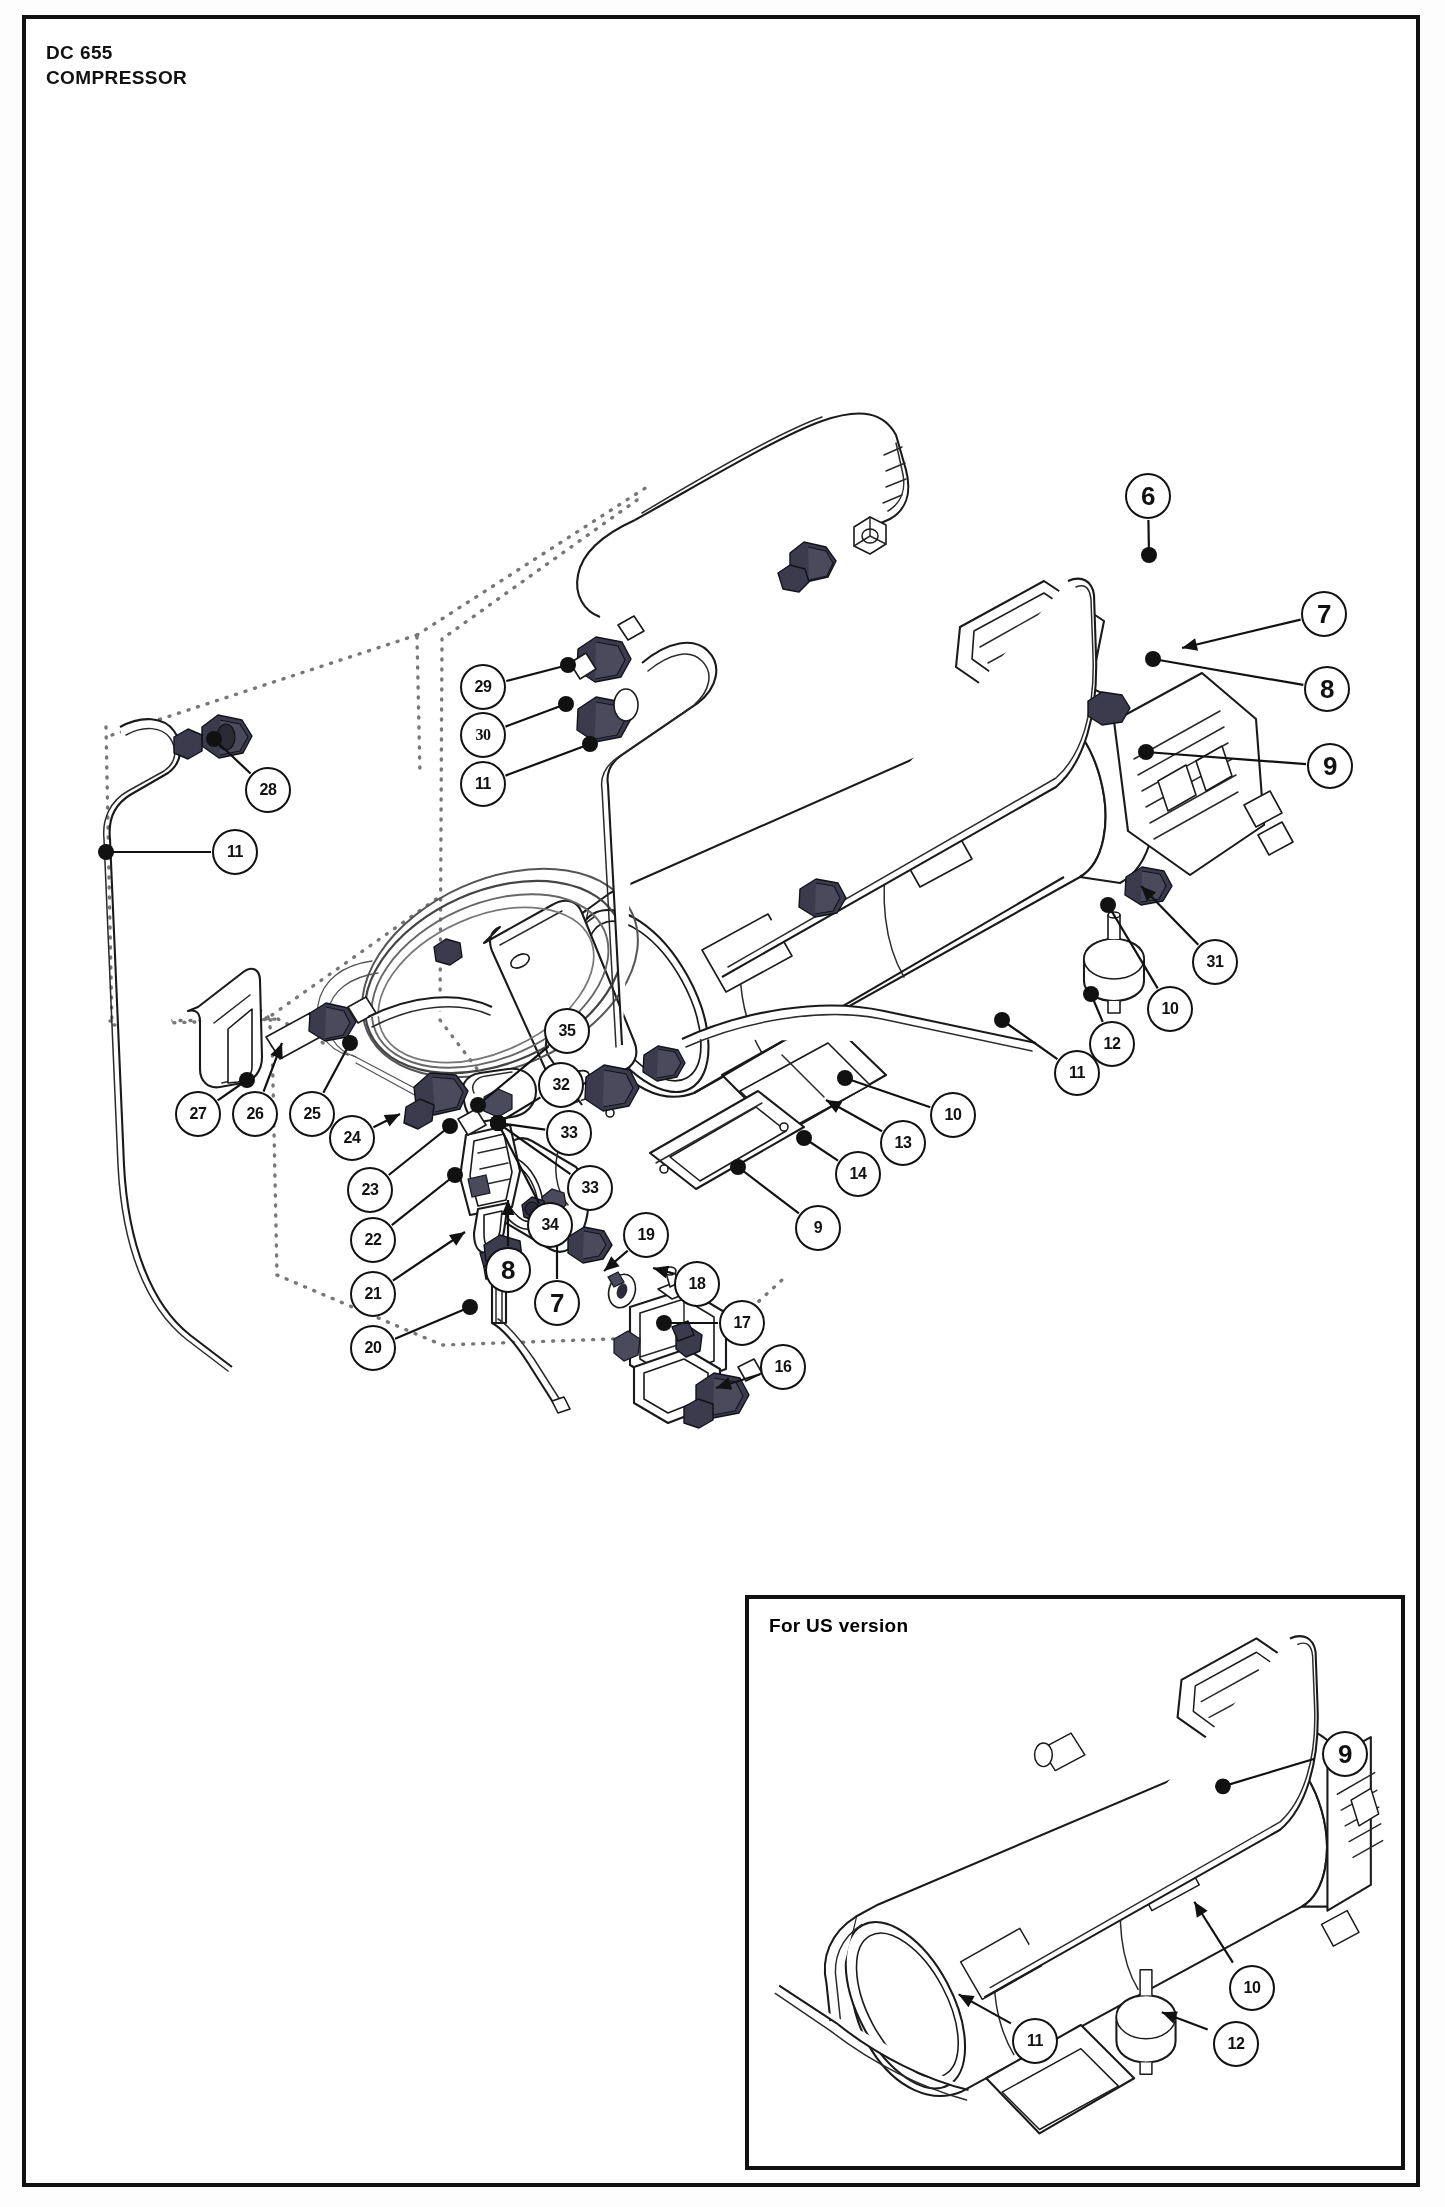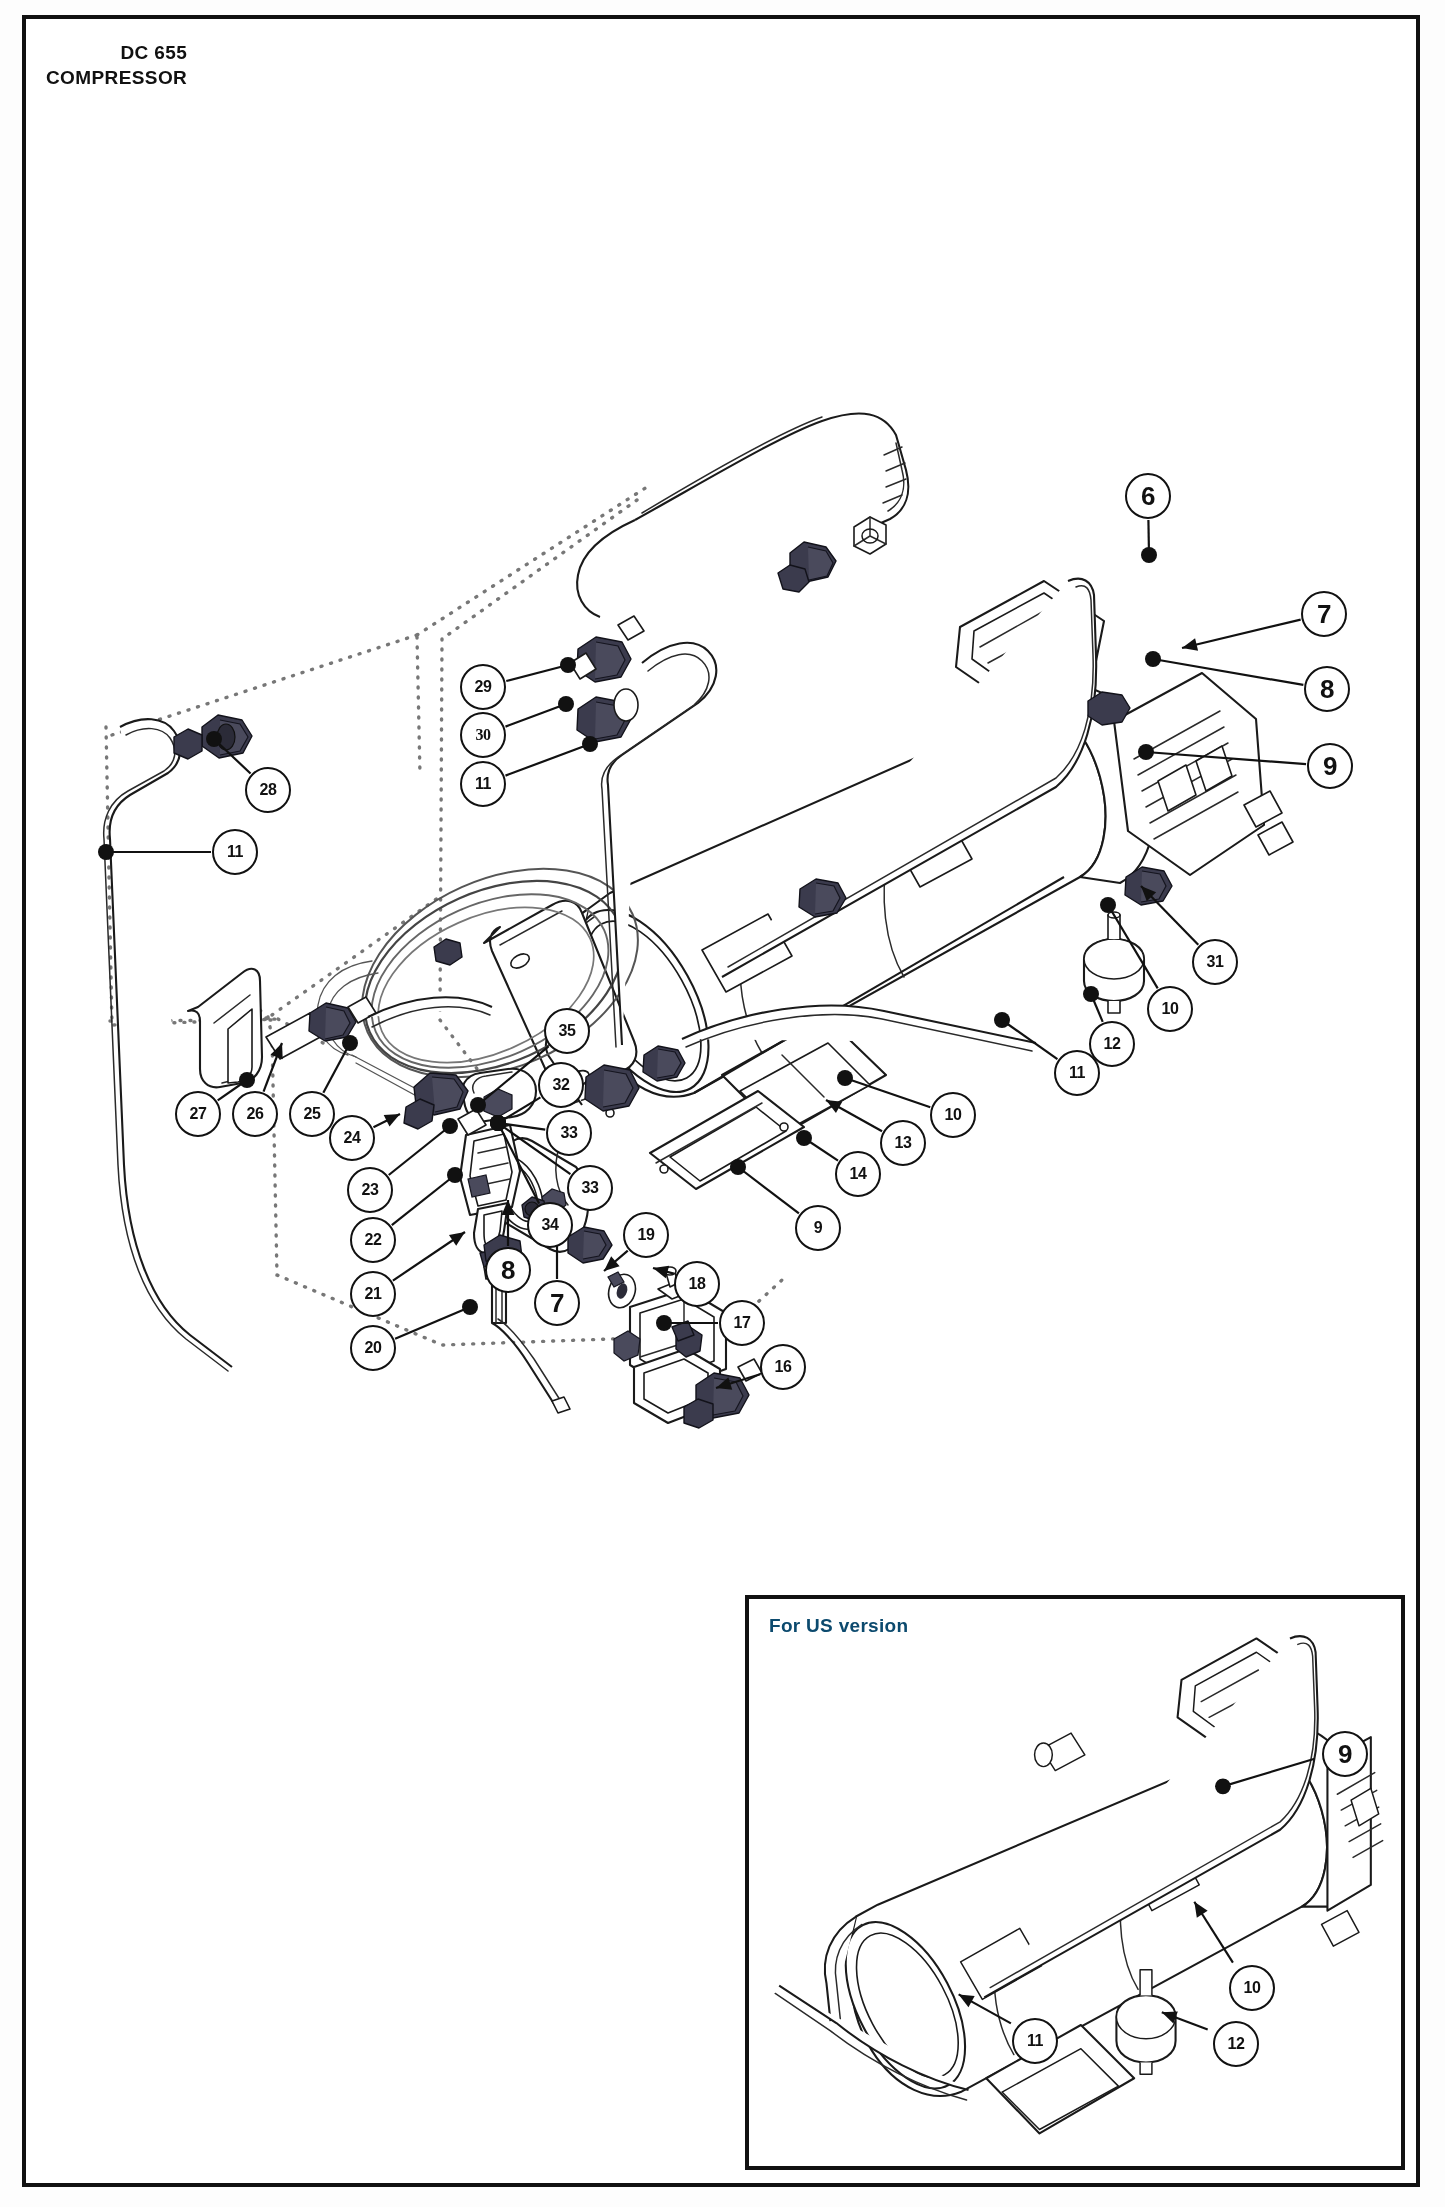--- a/index.html
+++ b/index.html
@@ -3,21 +3,20 @@
 <meta charset="utf-8">
 <title>DC 655 COMPRESSOR</title>
 <style>
   html,body{margin:0;padding:0;background:#ffffff;}
   body{font-family:"Liberation Sans",sans-serif;}
   #page{
     position:relative;
     width:1445px;height:2207px;
     background:#fdfdfd;
     overflow:hidden;
-    text-align:right;
   }
   #border{
     position:absolute;
     left:22px;top:15px;
     width:1398px;height:2172px;
     border:4px solid #111;
     box-sizing:border-box;
     background:#fff;
   }
   #title-block{
@@ -64,21 +63,21 @@
     left:745px;top:1595px;
     width:660px;height:575px;
     border:4px solid #111;
     box-sizing:border-box;
     background:#fff;
     z-index:30;
   }
   #inset-label{
     position:absolute;
     left:20px;top:16px;
-    font-weight:bold;font-size:19px;color:#0c4a6e;
+    font-weight:bold;font-size:19px;color:#000000;
     letter-spacing:0.3px;
   }
   #inset svg{position:absolute;left:0;top:0;width:100%;height:100%;}
 </style>
 </head>
 <body>
 
 <div id="page">
   <div id="border"></div>
 

